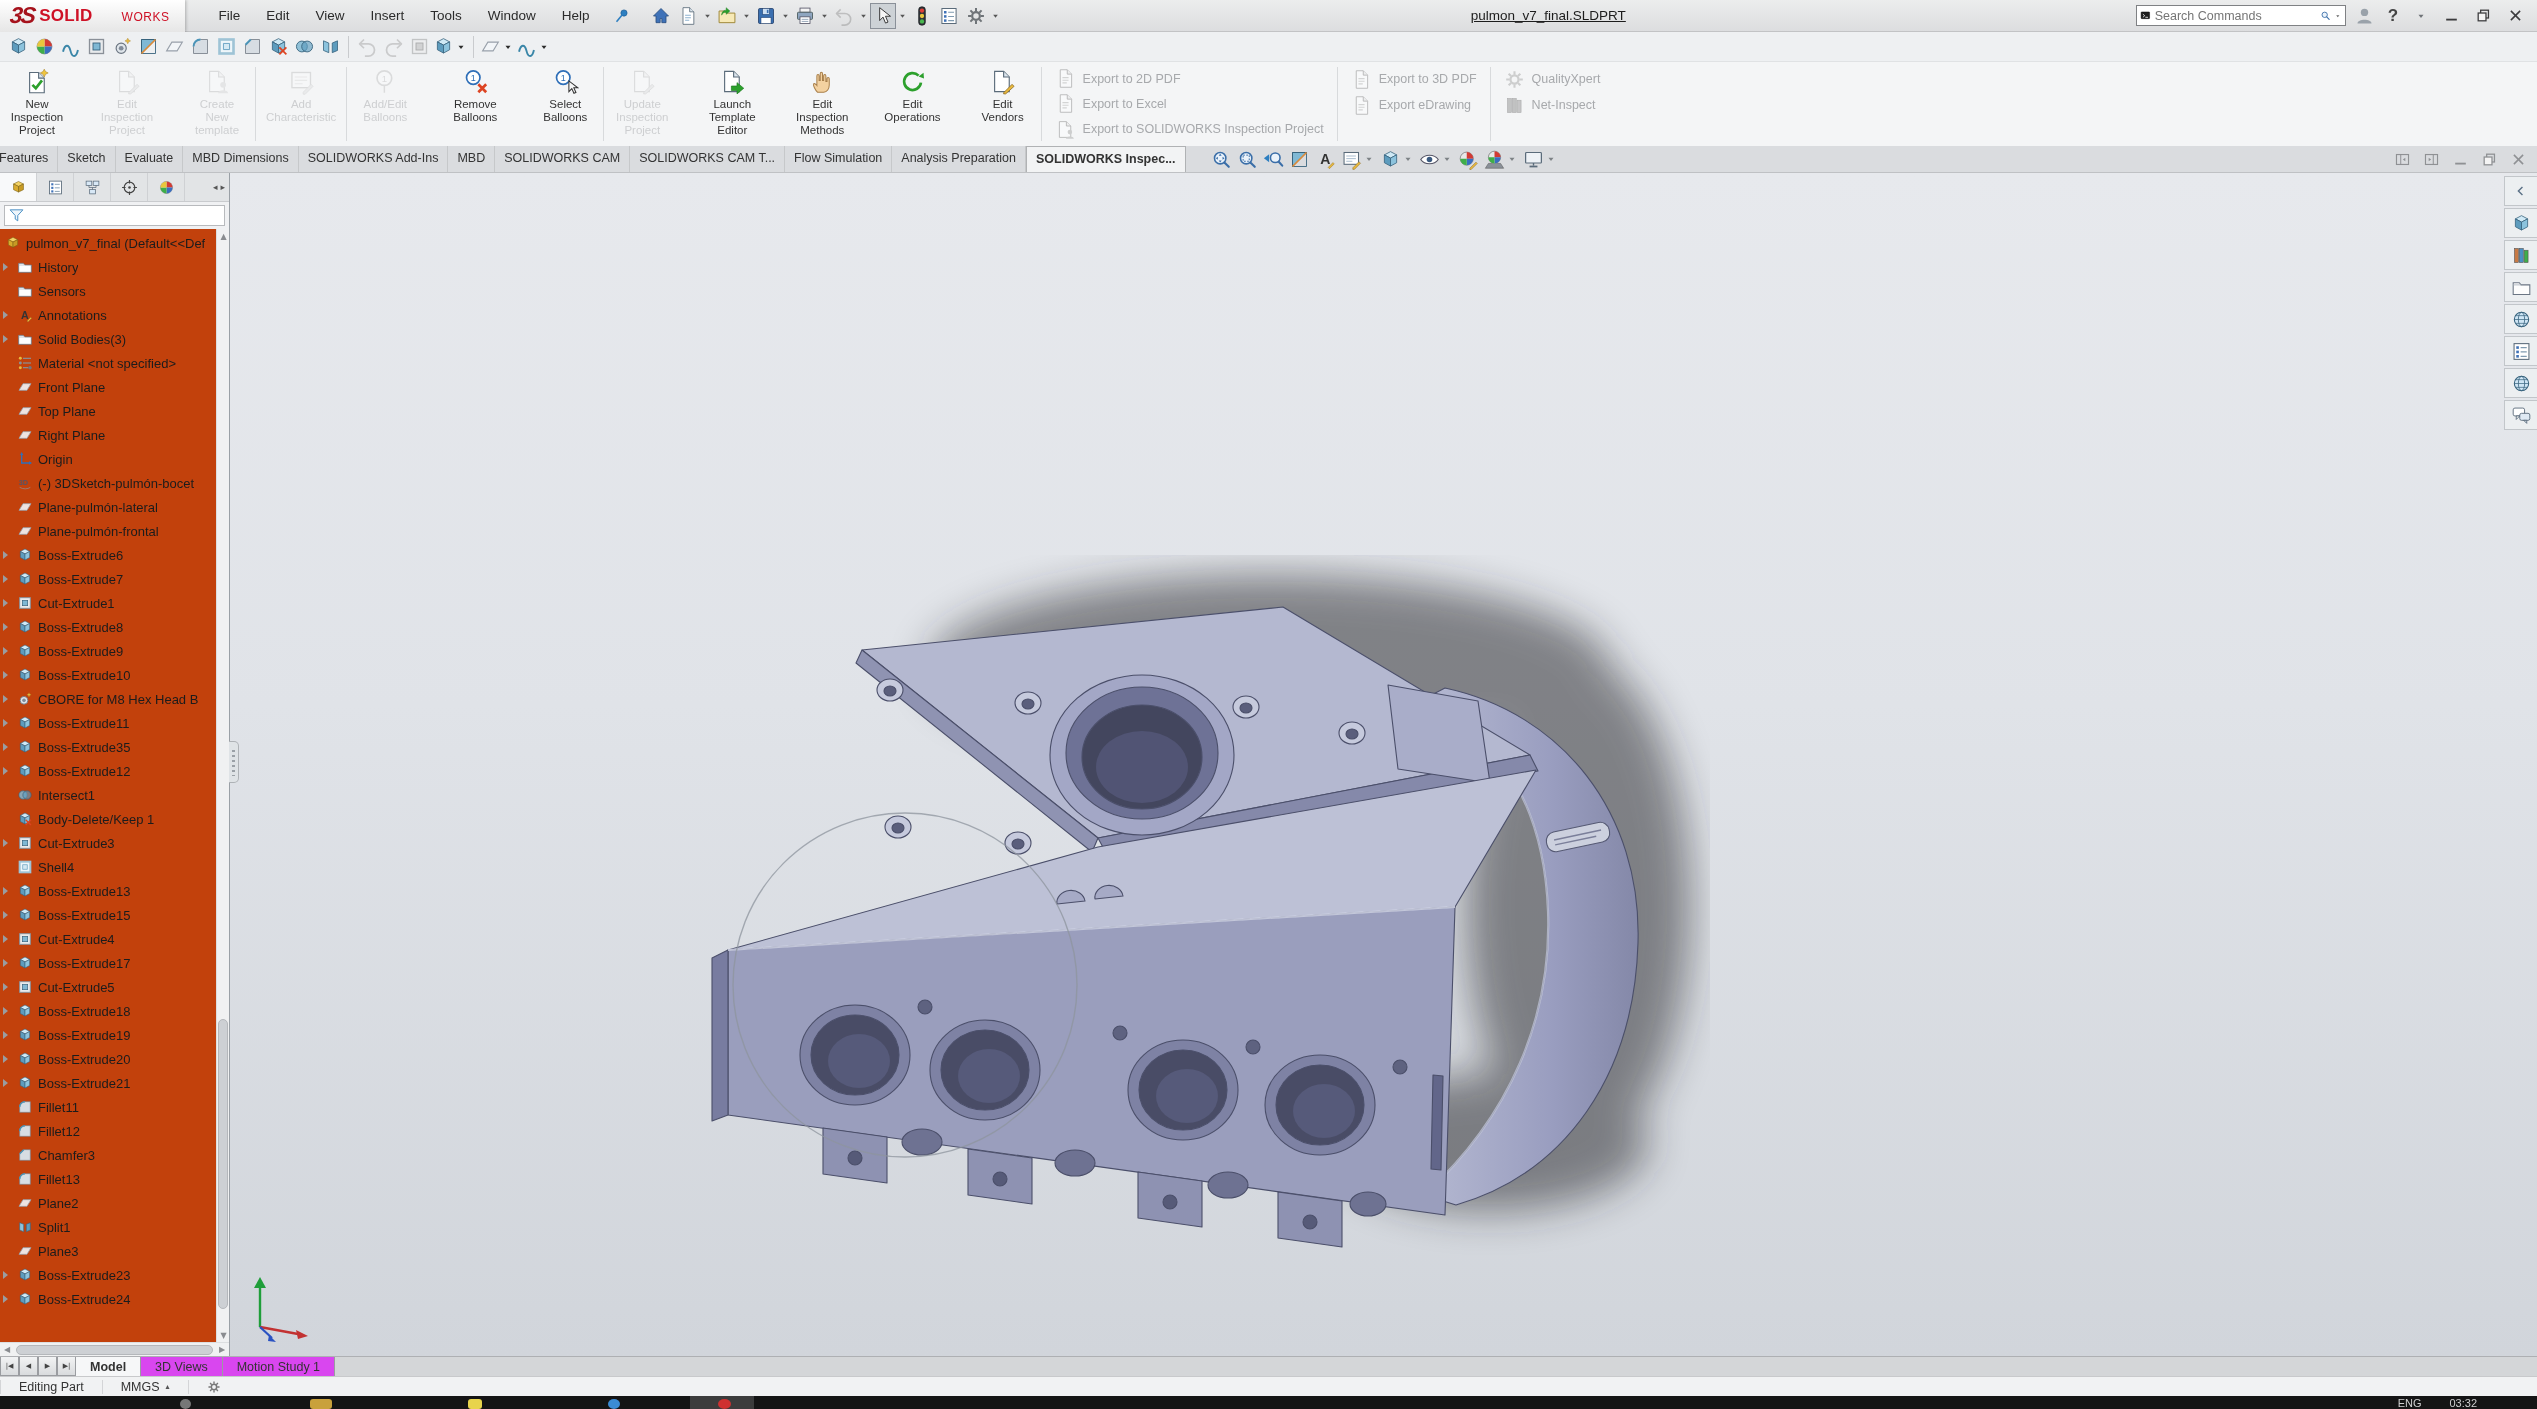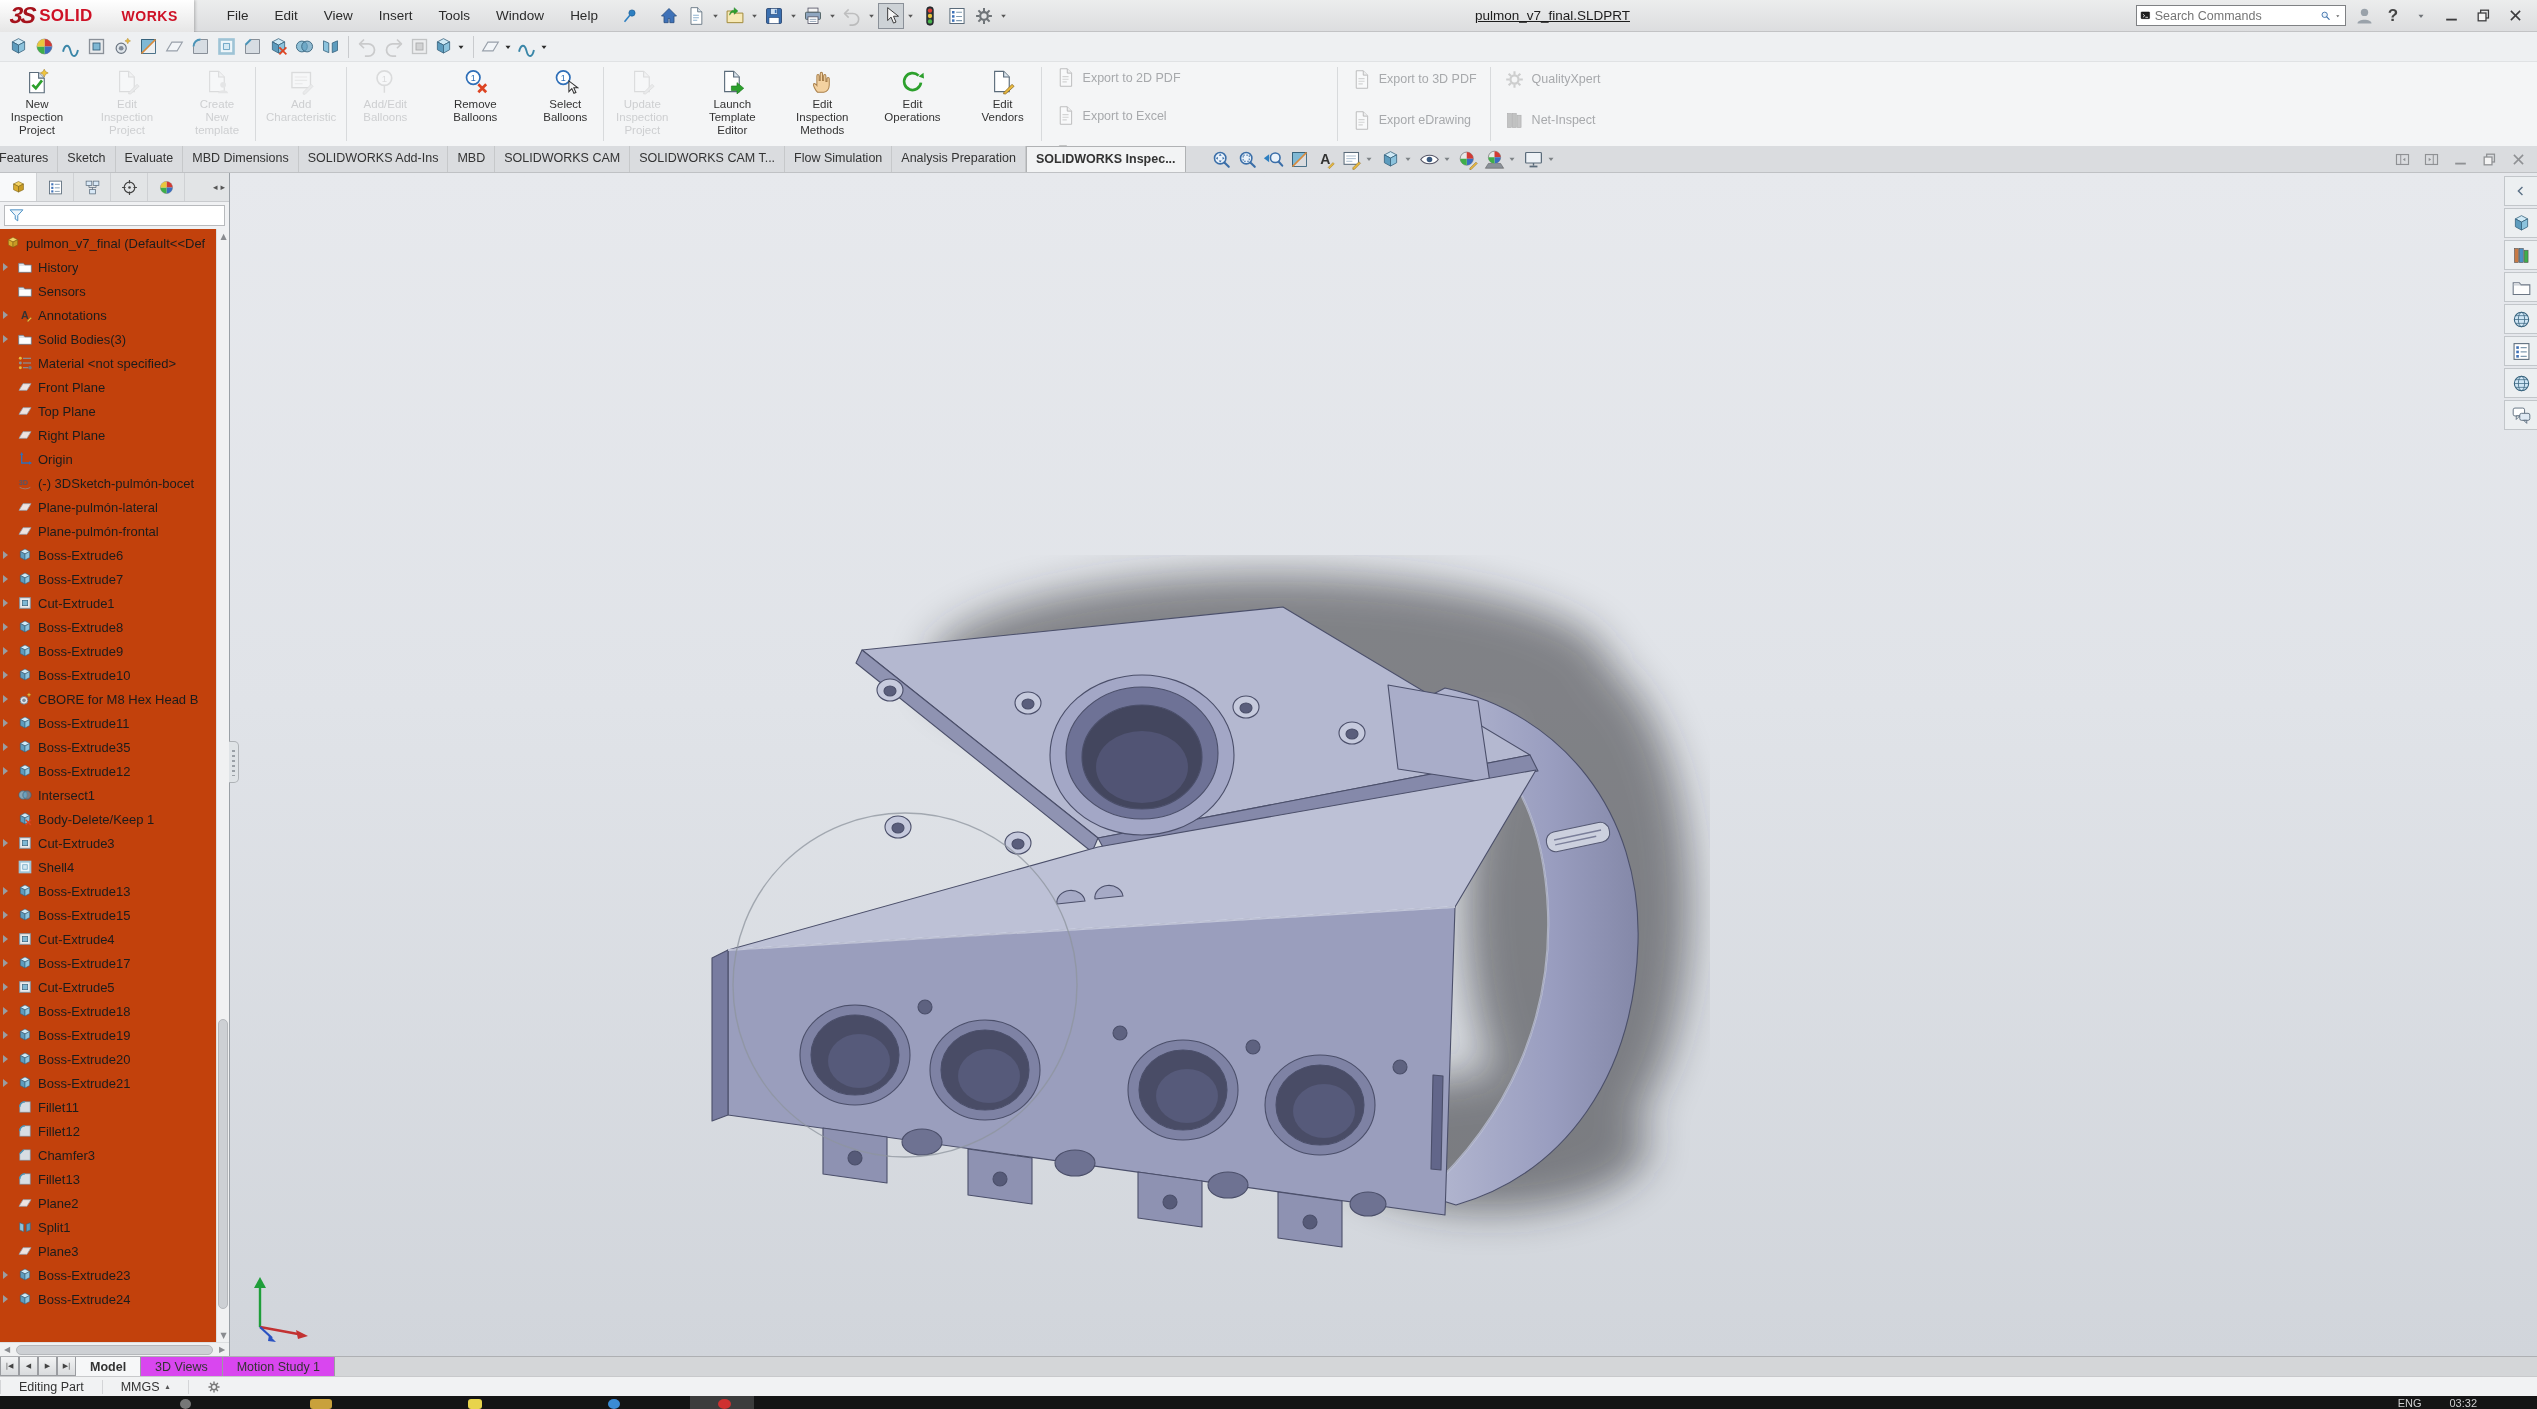--- a/index.html
+++ b/index.html
@@ -13,21 +13,21 @@
 svg.ic.s12{width:12px;height:12px;}
 svg.ic.s17{width:17px;height:17px;}
 svg.ic.s21{width:21px;height:21px;}
 .dis{filter:grayscale(1);opacity:.45;}
 .flip{transform:scaleX(-1);}
 
 #titlebar{position:absolute;left:0;top:0;width:100%;height:32px;background:linear-gradient(#eceded,#dcdddf);border-bottom:1px solid #c2c3c5;display:flex;align-items:center;}
 #logo{height:32px;padding:0 16px 0 10px;background:linear-gradient(#ffffff,#e6e6e6);display:flex;align-items:center;gap:5px;box-shadow:1px 0 3px rgba(0,0,0,.25);}
 .logo-mark{color:#a6121c;font-weight:bold;font-style:italic;font-size:23px;letter-spacing:-2px;transform:skewX(-6deg);}
 .logo-solid{color:#ce1126;font-weight:bold;font-size:17px;letter-spacing:.3px;}
-.logo-works{color:#ce1126;font-weight:bold;font-size:14px;letter-spacing:.5px;padding-left:29px;}
+.logo-works{color:#ce1126;font-weight:normal;font-size:12px;letter-spacing:.5px;padding-left:29px;}
 #menus{display:flex;margin-left:20px;}
 .menu-item{padding:0 13px;line-height:30px;font-size:13.5px;cursor:default;}
 #pin-wrap{margin:0 10px;}
 #qat{display:flex;align-items:center;gap:1px;margin-left:8px;}
 .qat-btn{height:26px;min-width:26px;display:flex;align-items:center;justify-content:center;padding:0 2px;border:1px solid transparent;}
 .qat-btn.pressed{background:#cdd2d6;border:1px solid #8a9098;}
 .qat-caret{width:11px;height:26px;display:flex;align-items:center;justify-content:center;color:#555;}
 #doc-title{flex:1;text-align:center;font-size:13.5px;color:#1d1d1d;padding-right:40px;text-decoration:underline;}
 #tb-right{display:flex;align-items:center;gap:8px;padding-right:10px;}
 #search-box{width:210px;height:21px;background:#fff;border:1px solid #7f8184;display:flex;align-items:center;padding:0 3px;gap:4px;}
@@ -39,21 +39,21 @@
 .t2-btn{height:26px;min-width:24px;display:flex;align-items:center;justify-content:center;gap:1px;}
 .t2-sep{width:1px;height:22px;background:#c9cbce;margin:0 4px;}
 
 #ribbon{position:absolute;left:0;top:62px;width:100%;height:84px;background:#f4f5f6;display:flex;align-items:stretch;padding:2px 0 2px 4px;}
 .rgroup{display:flex;align-items:flex-start;gap:24px;}
 .rsep{width:1px;background:#d8dadc;margin:3px 5px;}
 .rbtn{min-width:66px;padding:4px 5px 2px 5px;display:flex;flex-direction:column;align-items:center;font-size:11.5px;line-height:13px;text-align:center;color:#333;}
 .rbtn .ic{margin-bottom:3px;}
 .rbtn.dis{color:#9fa1a4;filter:none;}
 .rbtn.dis svg{filter:grayscale(1);opacity:.4;}
-.rexp{display:flex;flex-direction:column;justify-content:flex-start;padding:3px 8px;gap:17px;}
+.rexp{display:flex;flex-direction:column;justify-content:flex-start;padding:3px 8px;gap:2px;}
 .rexp-row{display:flex;align-items:center;gap:7px;height:24px;font-size:12.5px;color:#a7a9ac;}
 
 #tabrow{position:absolute;left:0;top:146px;width:100%;height:27px;background:#dadcdf;border-bottom:1px solid #bfc1c4;display:flex;align-items:stretch;}
 #ctabs{display:flex;margin-left:-10px;}
 .ctab{padding:0 9px;line-height:25px;font-size:12.5px;color:#333;border-right:1px solid #c6c8ca;white-space:nowrap;}
 .ctab.active{background:#f2f3f4;font-weight:bold;border:1px solid #b0b2b4;border-bottom:none;}
 #headsup{position:absolute;left:1210px;top:0;height:26px;display:flex;align-items:center;gap:3px;}
 .hu-btn{display:flex;align-items:center;height:24px;padding:0 1px;gap:1px;color:#7d8286;}
 #vp-winctl{position:absolute;right:10px;top:0;height:26px;display:flex;align-items:center;gap:12px;color:#8f9194;}
 

